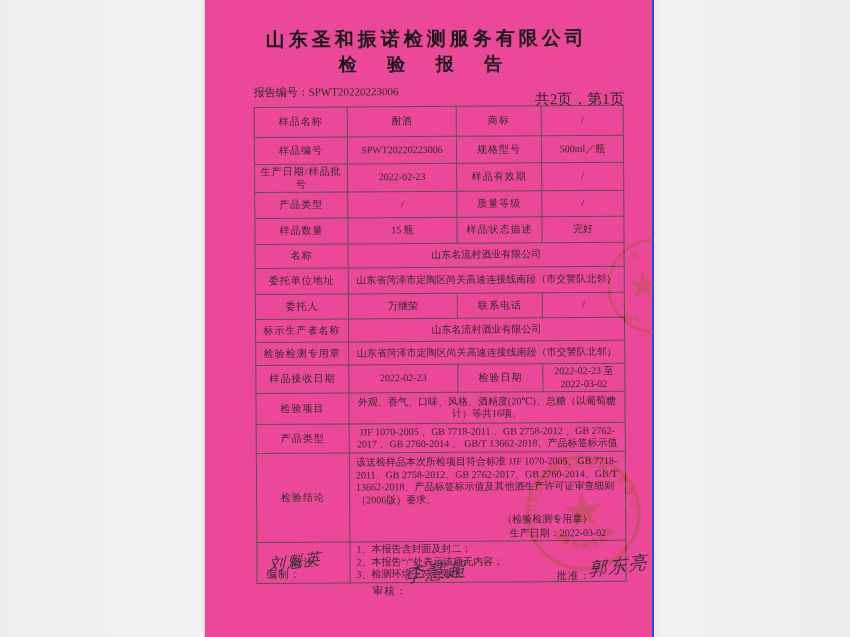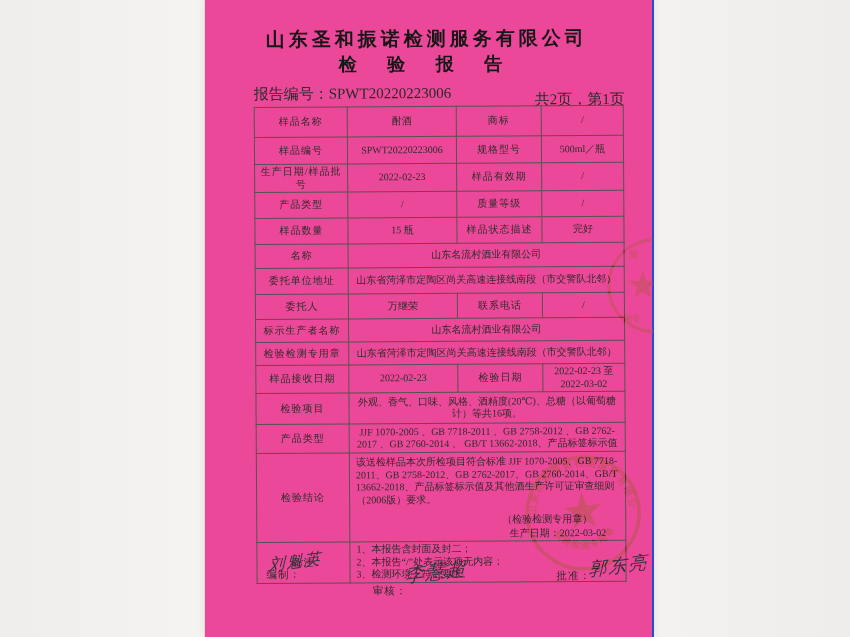--- a/index.html
+++ b/index.html
@@ -21,21 +21,21 @@
   }
   .content { position:absolute; inset:0; transform:rotate(-0.35deg); }
   .company-title {
     position:absolute; top:26px; left:0; width:100%; text-align:center;
     font-size:19px; font-weight:bold; letter-spacing:4px; color:#161616;
   }
   .report-title {
     position:absolute; top:52px; left:0; width:100%; text-align:center;
     font-size:18px; font-weight:bold; letter-spacing:13px; color:#161616;
   }
-  .report-no { position:absolute; top:84px; left:50px; font-size:15px; color:#2a2a2a; }
+  .report-no { position:absolute; top:84px; left:50px; font-size:11px; color:#2a2a2a; }
   .page-info { position:absolute; top:91px; right:26px; font-size:15px; color:#2a2a2a; }
 
   table.report {
     position:absolute; top:106px; left:50px; width:369px;
     border-collapse:collapse; table-layout:fixed;
     font-size:10px; color:#2e2c2a; line-height:1.25;
   }
   table.report td {
     border:1px solid #57534e; padding:1px 3px;
     text-align:center; vertical-align:middle; overflow:hidden;

